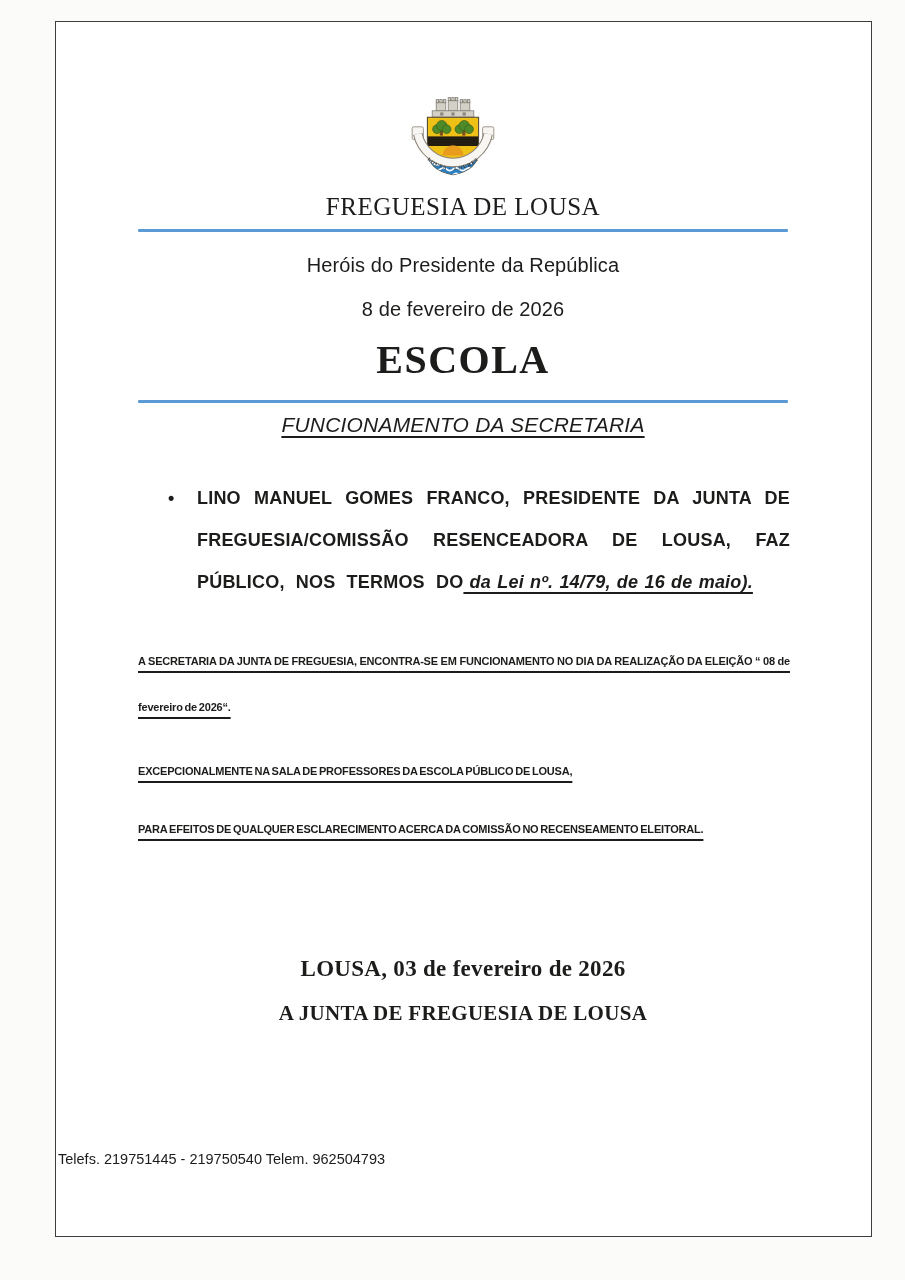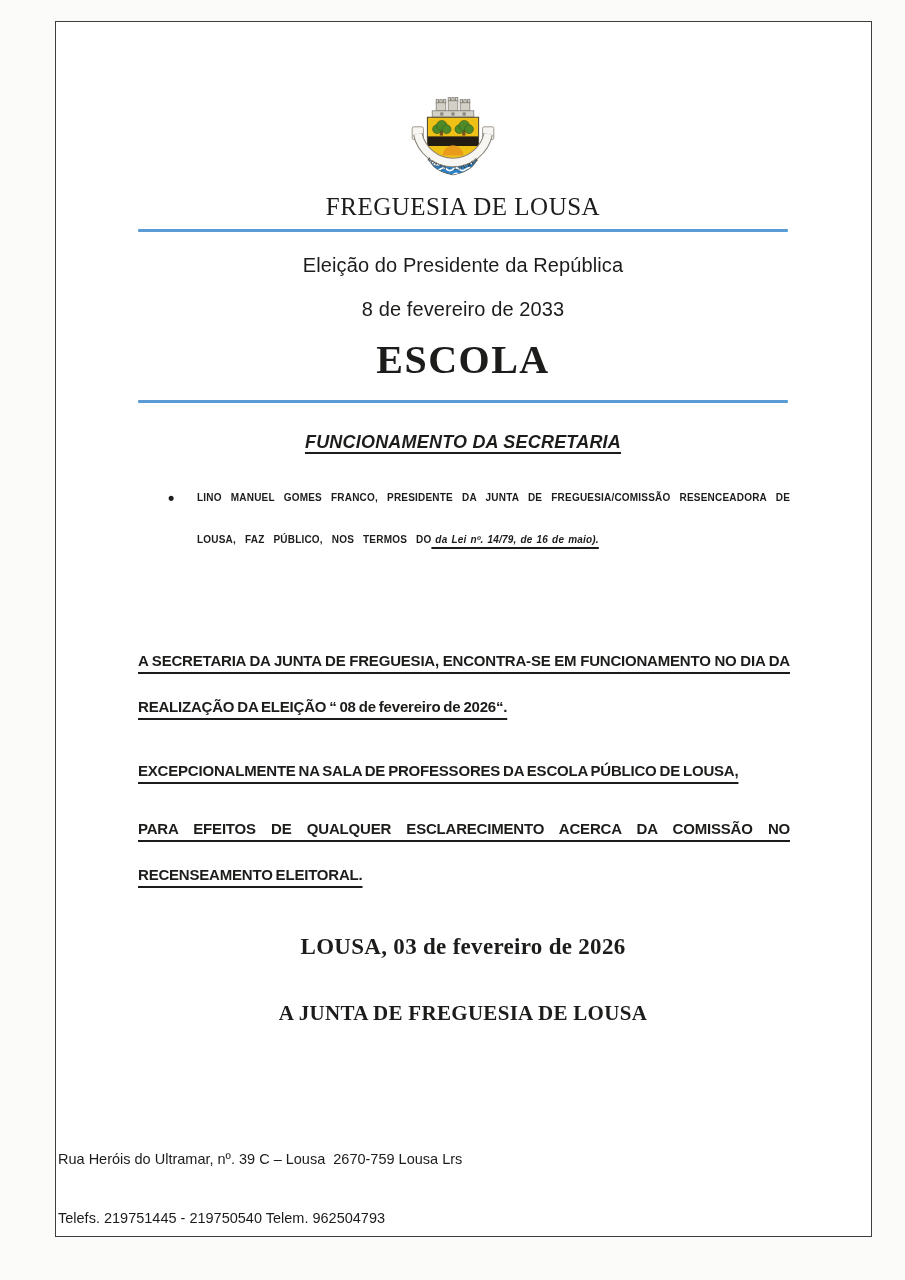--- a/index.html
+++ b/index.html
@@ -37,61 +37,61 @@
   .rule2{top:400px;}
   .subtitle{font-size:20px;letter-spacing:.1px;}
   .sub1{top:254px;}
   .sub2{top:298px;}
   .doc-title{
     top:336px;
     font-family:"Liberation Serif", serif;
     font-size:40px;font-weight:700;letter-spacing:1.5px;
   }
   .section-title{
-    top:432px;
-    font-size:18px;font-weight:700;font-style:italic;
+    top:413px;
+    font-size:21px;font-weight:400;font-style:italic;
     text-decoration:underline;
     text-decoration-thickness:2px;text-underline-offset:4px;
     letter-spacing:.2px;
   }
 
   .bullet-para{
     left:158px;top:477px;width:632px;
     display:flex;align-items:flex-start;
   }
   .bullet-mark{
     width:39px;flex:0 0 39px;
     font-size:18px;font-weight:700;line-height:42px;
     text-align:left;padding-left:10px;box-sizing:border-box;
   }
   .bullet-text{
     flex:1;
-    font-size:10px;font-weight:700;line-height:42px;
+    font-size:18px;font-weight:700;line-height:42px;
     text-align:justify;word-spacing:6px;letter-spacing:.2px;
   }
   .law-ref{
     font-style:italic;font-weight:700;
     text-decoration:underline;text-decoration-thickness:1.6px;text-underline-offset:4px;
     word-spacing:1px;
   }
 
   .upara{
     left:138px;width:652px;
-    font-size:15px;font-weight:700;line-height:46px;
+    font-size:11px;font-weight:700;line-height:46px;
     letter-spacing:-.2px;word-spacing:-1px;
     text-align:justify;
     text-decoration:underline;
     text-decoration-thickness:1.9px;text-underline-offset:6px;
   }
   .paraA{top:638px;}
   .paraB{top:748px;}
   .paraC{top:806px;}
 
   .date-line{
-    top:934px;
+    top:956px;
     font-family:"Liberation Serif", serif;
     font-size:23px;font-weight:700;letter-spacing:.3px;
   }
   .signature-line{
     top:1001px;
     font-family:"Liberation Serif", serif;
     font-size:21px;font-weight:700;letter-spacing:.3px;text-align:center;
   }
 
   .footer{
@@ -167,36 +167,35 @@
     <path d="M16 52 A45 45 0 0 0 104 52" fill="none" stroke="#f7f6f2" stroke-width="9.5"></path>
     <path id="ribbonTextPath" d="M12 49 A48 48 0 0 0 108 49" fill="none"></path>
     <text font-family="Liberation Serif, serif" font-size="6.4" letter-spacing="1.3" fill="#3b362e" font-weight="700">
       <textPath href="#ribbonTextPath" startOffset="50%" text-anchor="middle">LOUSA - LOURES</textPath>
     </text>
   </g>
 </svg>
 
 <div class="abs centered org-title">FREGUESIA DE LOUSA</div>
 <div class="abs rule rule1"></div>
-<div class="abs centered subtitle sub1">Eleição do Presidente da República</div>
-<div class="abs centered subtitle sub2">8 de fevereiro de 2033</div>
+<div class="abs centered subtitle sub1">Heróis do Presidente da República</div>
+<div class="abs centered subtitle sub2">8 de fevereiro de 2026</div>
 <div class="abs centered doc-title">ESCOLA</div>
 <div class="abs rule rule2"></div>
 <div class="abs centered section-title">FUNCIONAMENTO DA SECRETARIA</div>
 
 <div class="abs bullet-para">
   <span class="bullet-mark">•</span>
   <div class="bullet-text"><span>LINO MANUEL GOMES FRANCO, PRESIDENTE DA JUNTA DE FREGUESIA/COMISSÃO RESENCEADORA DE LOUSA, FAZ PÚBLICO, NOS TERMOS DO</span><span class="law-ref"> da Lei nº. 14/79, de 16 de maio).</span></div>
 </div>
 
 <div class="abs upara paraA">A SECRETARIA DA JUNTA DE FREGUESIA, ENCONTRA-SE EM FUNCIONAMENTO NO DIA DA REALIZAÇÃO DA ELEIÇÃO “ 08 de fevereiro de 2026“.</div>
 <div class="abs upara paraB">EXCEPCIONALMENTE NA SALA DE PROFESSORES DA ESCOLA PÚBLICO DE LOUSA,</div>
 <div class="abs upara paraC">PARA EFEITOS DE QUALQUER ESCLARECIMENTO ACERCA DA COMISSÃO NO RECENSEAMENTO ELEITORAL.</div>
 
 <div class="abs centered date-line">LOUSA, 03 de fevereiro de 2026</div>
 <div class="abs centered signature-line">A JUNTA DE FREGUESIA DE LOUSA</div>
 
 <div class="abs footer">
-  <div>Rua Heróis do Ultramar, nº. 39 C – Lousa  2670-759 Lousa Lrs</div>
   <div>Telefs. 219751445 - 219750540 Telem. 962504793</div>
   
   
 </div>
 
 </body></html>

